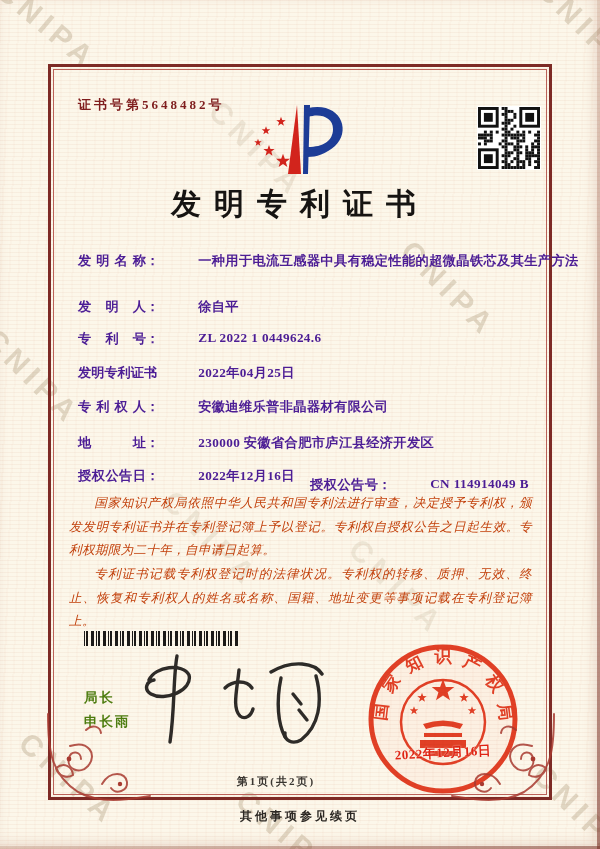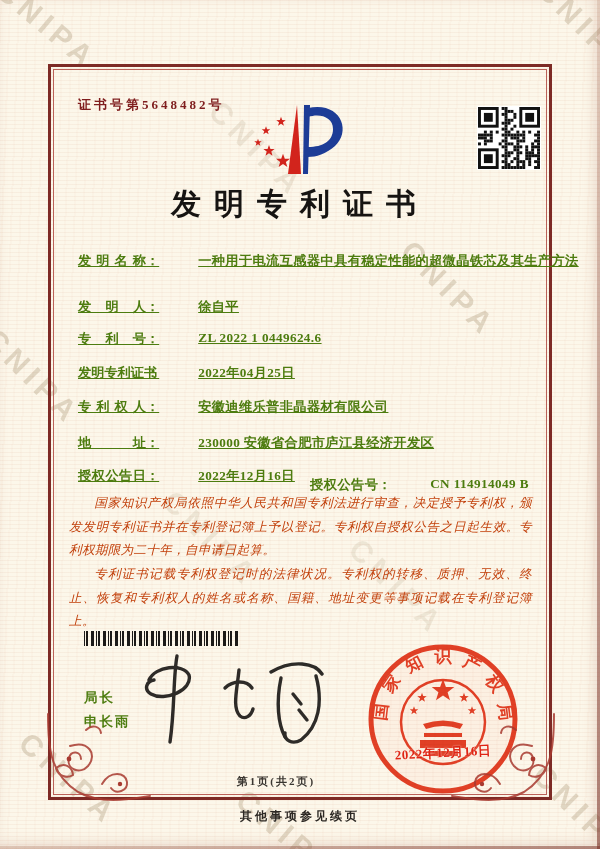--- a/index.html
+++ b/index.html
@@ -20,21 +20,21 @@
   .certno{position:absolute;left:78px;top:96px;font:600 13px "Liberation Serif","DejaVu Serif",serif;
           color:#7f1d1d;letter-spacing:3px;}
 
   .logo{position:absolute;left:238px;top:100px;}
   .qr{position:absolute;left:477px;top:106px;width:64px;height:64px;background:#fff;padding:1px;box-sizing:border-box;}
 
   .title{position:absolute;left:0;top:184px;width:100%;text-align:center;
          font:700 30px "Liberation Serif","DejaVu Serif",serif;color:#161412;letter-spacing:13px;box-sizing:border-box;}
 
   .row{position:absolute;left:78px;display:flex;align-items:flex-start;
-       font:600 13.2px "Liberation Serif","DejaVu Serif",serif;color:#4d7c0f;white-space:nowrap;text-decoration:underline;}
+       font:600 13.2px "Liberation Serif","DejaVu Serif",serif;color:#4c1d95;white-space:nowrap;}
   .row .lbl{display:inline-block;width:68px;text-align:justify;text-align-last:justify;text-justify:inter-character;}
   .row .colon{margin-right:7px;}
   .row .val{letter-spacing:.4px;margin-left:32px;}
   .row .pair2{position:absolute;left:232px;top:9px;display:flex;}
   .row .pair2 .lbl{width:68px;}
 
   .legal{position:absolute;left:69px;top:492px;width:463px;}
   .legal p{margin:0;font:italic 12.6px "Liberation Serif","DejaVu Serif",serif;color:#c2410c;
            line-height:1.88;text-indent:2em;text-align:justify;letter-spacing:.3px;}
 

